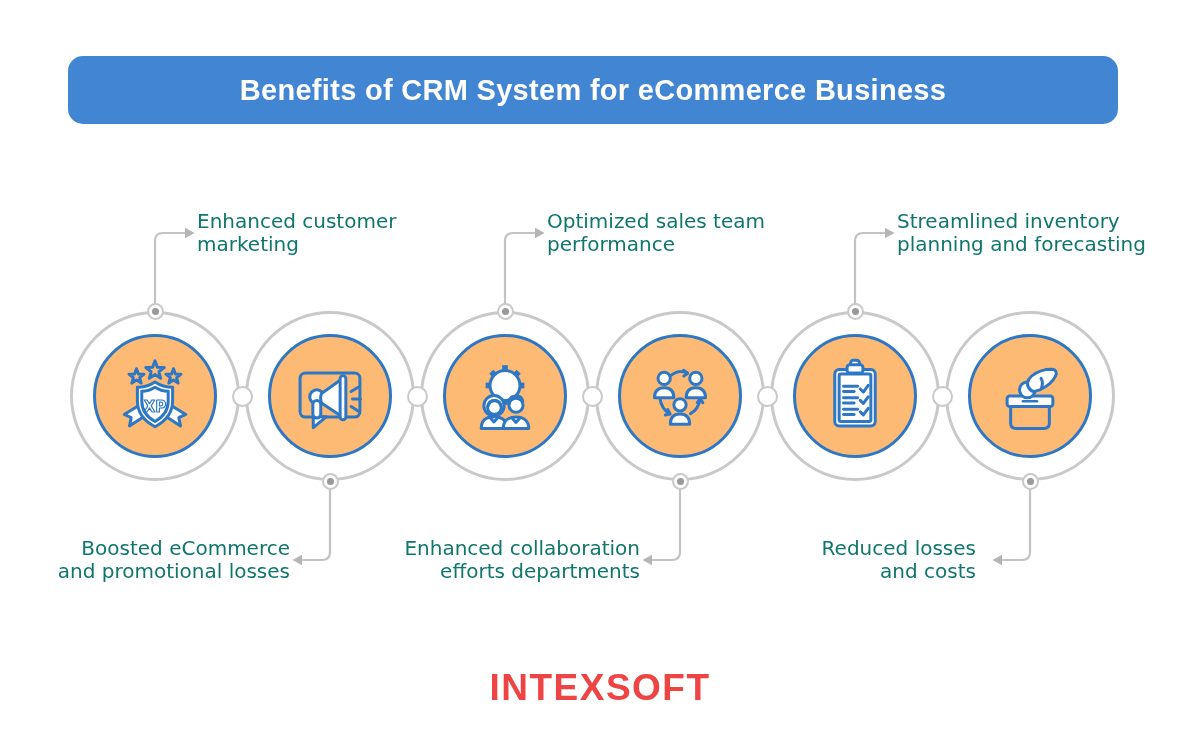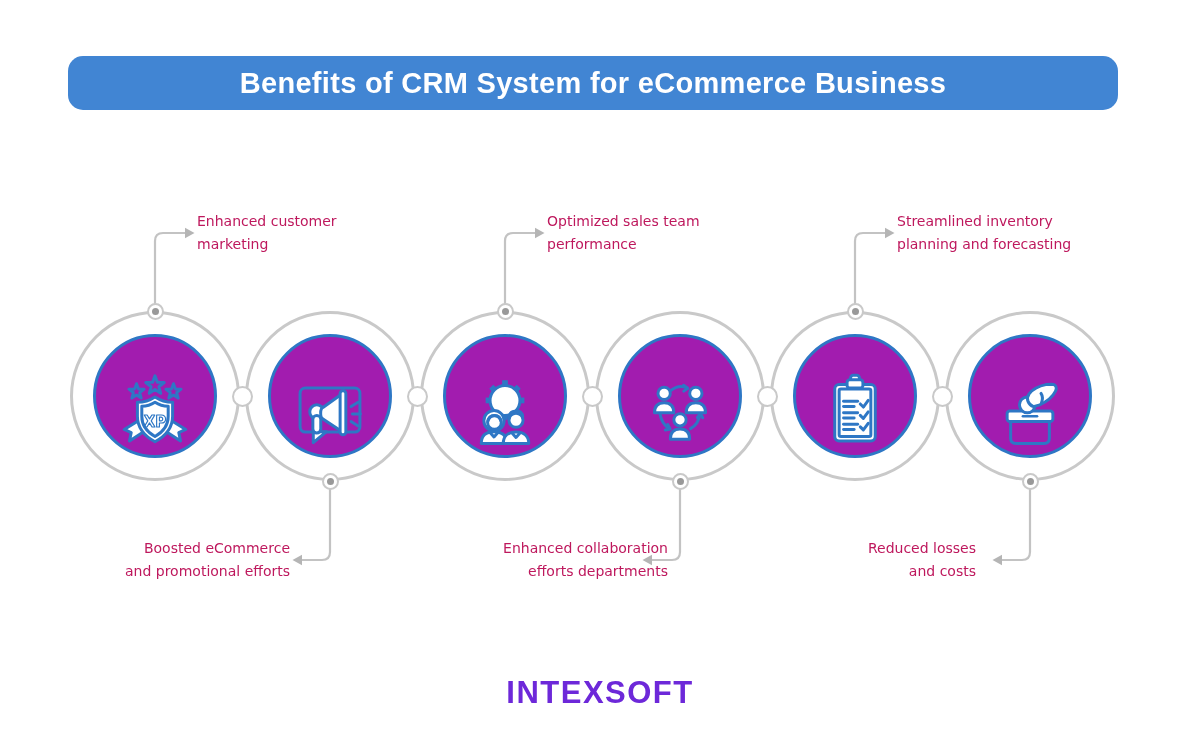--- a/index.html
+++ b/index.html
@@ -2,66 +2,65 @@
 <html><head>
 <meta charset="utf-8">
 <style>
   html,body{margin:0;padding:0;background:#ffffff;}
   .page{
     position:relative;width:1200px;height:747px;background:#ffffff;overflow:hidden;
     font-family:"DejaVu Sans","Liberation Sans",sans-serif;
   }
   
   .banner{
-    position:absolute;left:68px;top:56px;width:1050px;height:54px;
+    position:absolute;left:68px;top:56px;width:1050px;height:68px;
     background:#4185d3;border-radius:15px;
     display:flex;align-items:center;justify-content:center;
   }
   .banner h1{
     margin:0;color:#ffffff;font-size:29px;font-weight:bold;letter-spacing:.3px;
     font-family:"Liberation Sans","DejaVu Sans",sans-serif;
   }
   
   .benefit-circle{
     position:absolute;top:311px;width:170px;height:170px;box-sizing:border-box;
     border:3px solid #c9c9c9;border-radius:50%;background:#ffffff;z-index:1;
     display:flex;align-items:center;justify-content:center;
   }
   .inner-circle{
     width:124px;height:124px;box-sizing:border-box;border:3.5px solid #2e77c5;border-radius:50%;
-    display:flex;align-items:flex-end;justify-content:center;background:#a21caf;
+    display:flex;align-items:center;justify-content:center;background:#fdba74;
   }
   .inner-circle svg{width:88px;height:88px;display:block;}
   
   .wires{position:absolute;left:0;top:0;z-index:2;pointer-events:none;}
   
   .junction{
     position:absolute;top:386px;width:21px;height:21px;box-sizing:border-box;
     border:2.5px solid #c9c9c9;border-radius:50%;background:#ffffff;z-index:3;
   }
   
   .node{
     position:absolute;width:17px;height:17px;box-sizing:border-box;
     border:2.5px solid #c9c9c9;border-radius:50%;background:#ffffff;z-index:3;
     display:flex;align-items:center;justify-content:center;
   }
   .node .dot{width:7px;height:7px;border-radius:50%;background:#999999;}
   
   .label{
-    position:absolute;color:#be185d;font-size:14px;line-height:23px;z-index:4;
+    position:absolute;color:#0f766e;font-size:20px;line-height:23px;z-index:4;
   }
   .label div{white-space:nowrap;}
   .label.top-label{text-align:left;top:210px;}
   .label.bottom-label{text-align:right;top:537px;}
   
   .logo-row{position:absolute;left:0;top:667px;width:1200px;text-align:center;z-index:4;}
   .logo{
-    display:inline-block;color:#6d28d9;font-size:31px;font-weight:bold;letter-spacing:1.5px;
+    display:inline-block;color:#ef4444;font-size:37px;font-weight:bold;letter-spacing:1.5px;
     font-family:"Liberation Sans","DejaVu Sans",sans-serif;
-    margin-top:8px;
   }
 </style>
 </head>
 <body>
 
 <div class="page">
 
   <div class="banner">
     <h1>Benefits of CRM System for eCommerce Business</h1>
   </div>
@@ -228,23 +227,23 @@
     <div>Streamlined inventory</div>
     <div>planning and forecasting</div>
   </div>
   <div class="label top-label" style="left:547px;">
     <div>Optimized sales team</div>
     <div>performance</div>
   </div>
 
   <div class="label bottom-label" style="right:910px;">
     <div>Boosted eCommerce</div>
-    <div>and promotional efforts</div>
-  </div>
-  <div class="label bottom-label" style="right:532px;margin-left:40px;">
+    <div>and promotional losses</div>
+  </div>
+  <div class="label bottom-label" style="right:560px;margin-left:40px;">
     <div>Enhanced collaboration</div>
     <div>efforts departments</div>
   </div>
   <div class="label bottom-label" style="right:224px;">
     <div>Reduced losses</div>
     <div>and costs</div>
   </div>
 
   <div class="logo-row">
     <span class="logo">INTEXSOFT</span>

